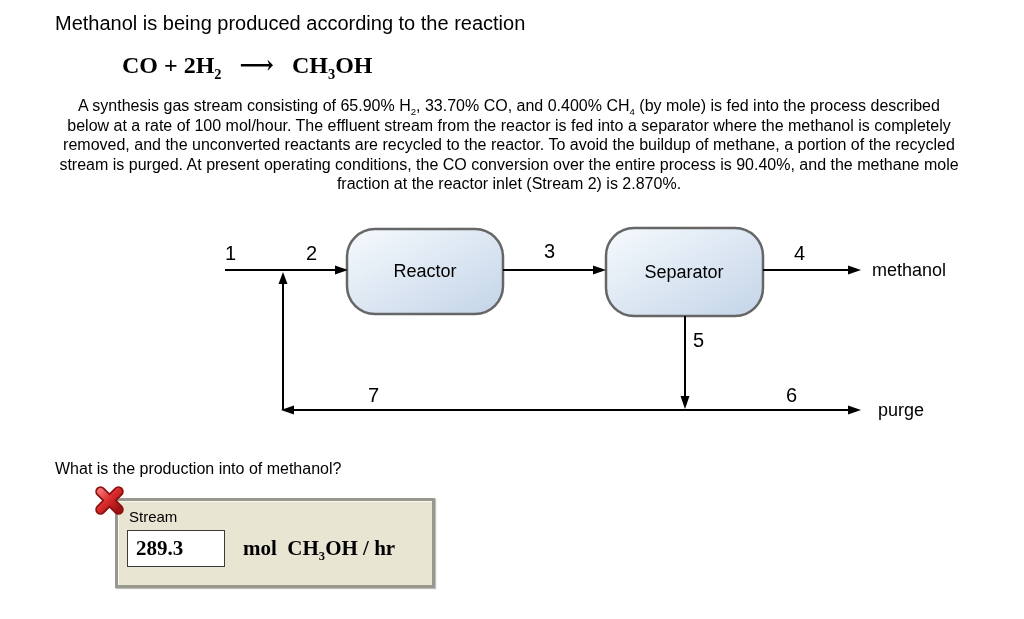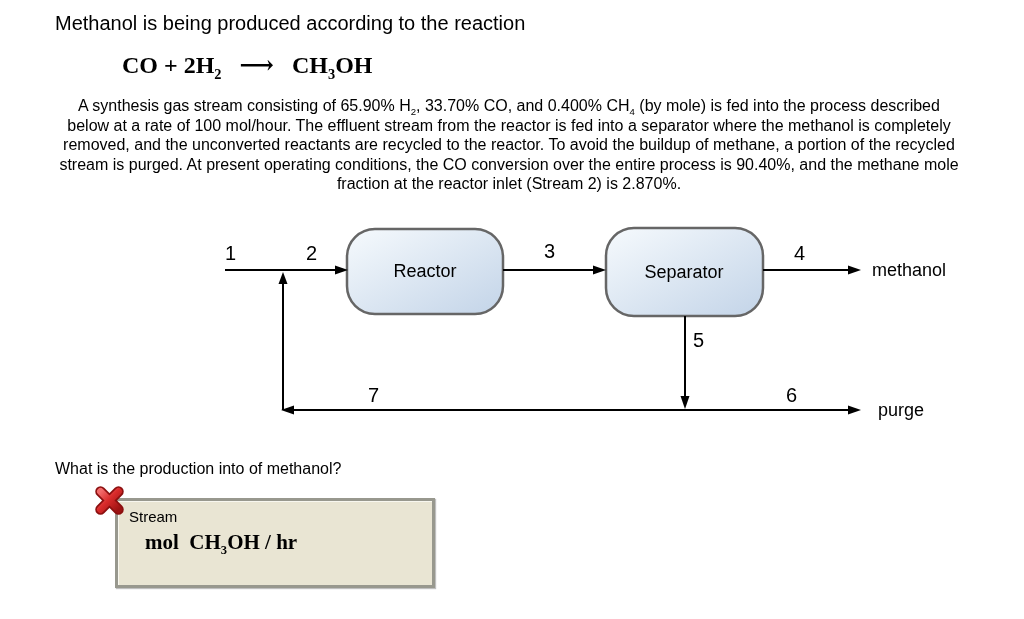--- a/index.html
+++ b/index.html
@@ -93,20 +93,21 @@
 
   <text class="flow-word" x="692" y="56">methanol</text>
   <text class="flow-word" x="698" y="196">purge</text>
 </svg>
 
 <div class="abs question">What is the production into of methanol?</div>
 
 <div class="abs answer-panel">
   <div class="number-label">Stream</div>
   <div class="answer-row">
+    <input class="answer-input" type="text" value="289.3" style="">
     <span class="units serifb"><span>mol  CH</span><sub>3</sub><span>OH / hr</span></span>
   </div>
 </div>
 
 <svg class="abs red-x" width="31" height="31" viewBox="0 0 31 31">
   <defs>
     <linearGradient id="xg" x1="0" y1="0" x2="1" y2="1">
       <stop offset="0" stop-color="#f26b6b"></stop>
       <stop offset="0.45" stop-color="#d92b2b"></stop>
       <stop offset="1" stop-color="#9c1212"></stop>

